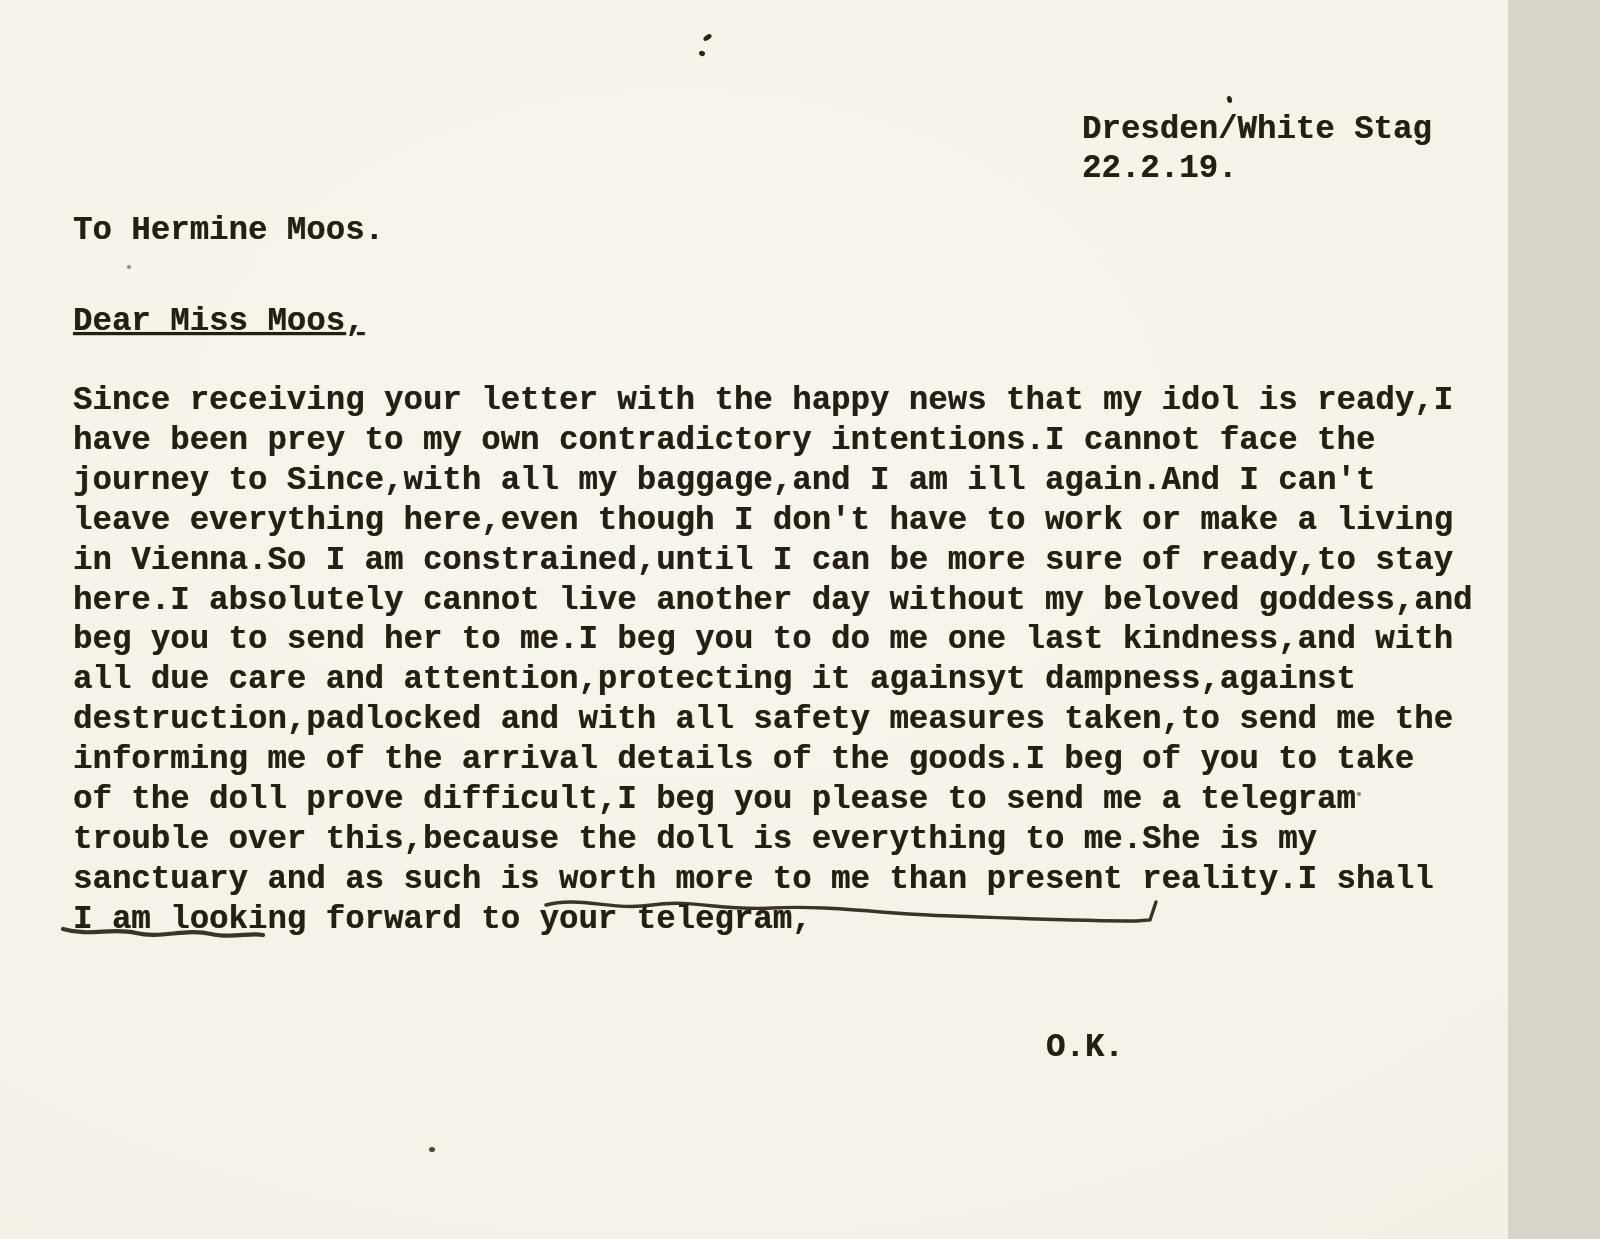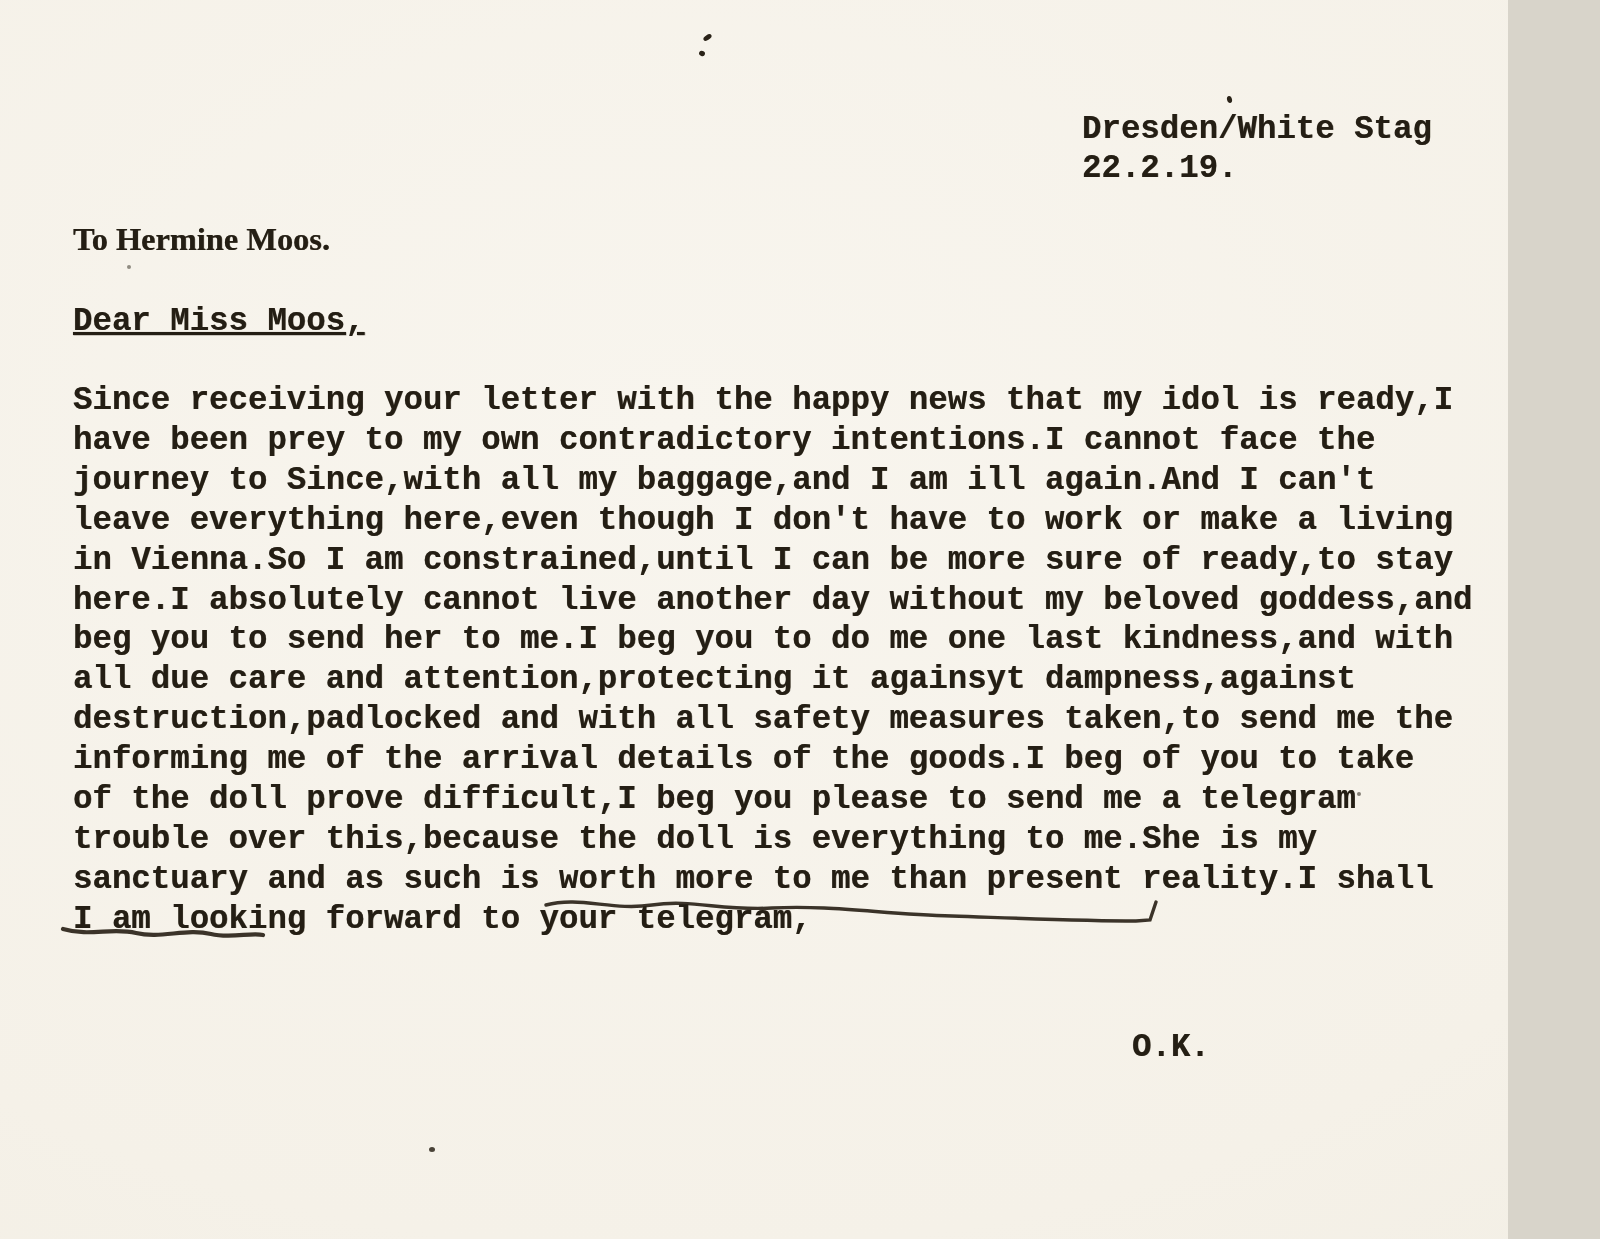--- a/index.html
+++ b/index.html
@@ -27,37 +27,36 @@
   .abs {
     position: absolute;
   }
   .dateline {
     left: 1082px;
     top: 111px;
     line-height: 38.5px;
   }
   .recipient {
     left: 73px;
-    top: 220px;
+    top: 211px;
     line-height: 39.9px;
-    font-family: Liberation Serif, serif;
   }
   .salutation {
     left: 73px;
     top: 302px;
     line-height: 39.9px;
     text-decoration: underline;
   }
   .body-block {
     left: 73px;
     top: 381px;
     line-height: 39.9px;
   }
   .signature {
-    left: 1132px;
+    left: 1046px;
     top: 1028px;
     line-height: 39.9px;
   }
   .ink-overlay {
     position: absolute;
     left: 0;
     top: 0;
     width: 1600px;
     height: 1239px;
     pointer-events: none;

